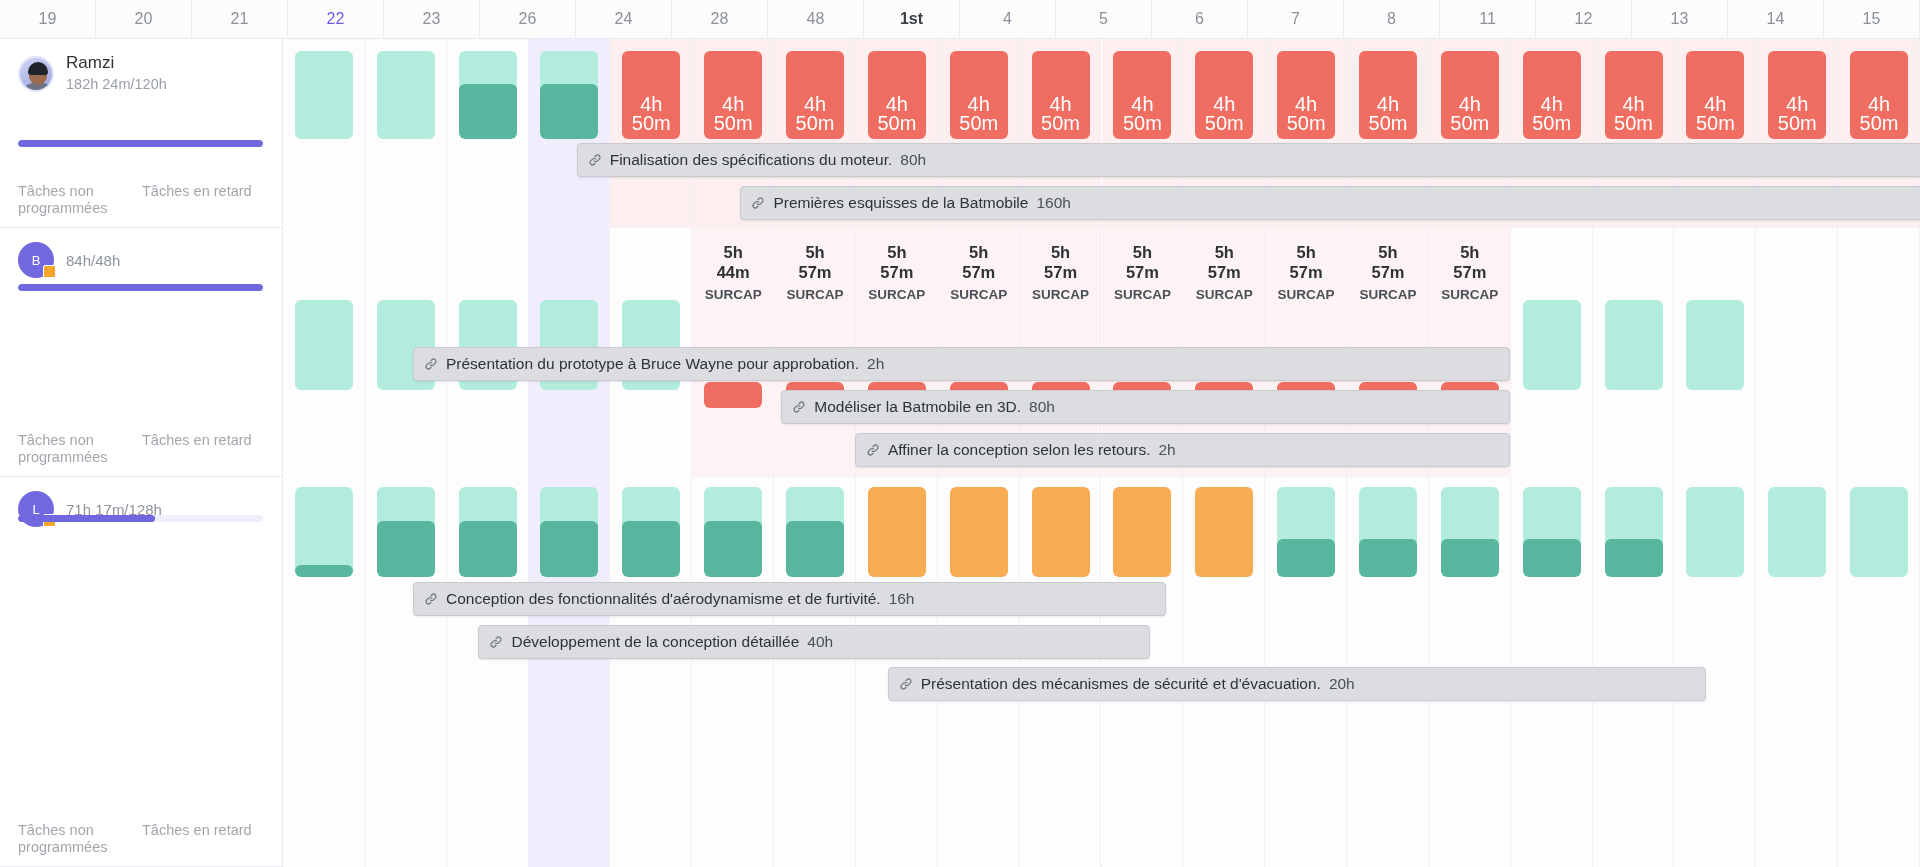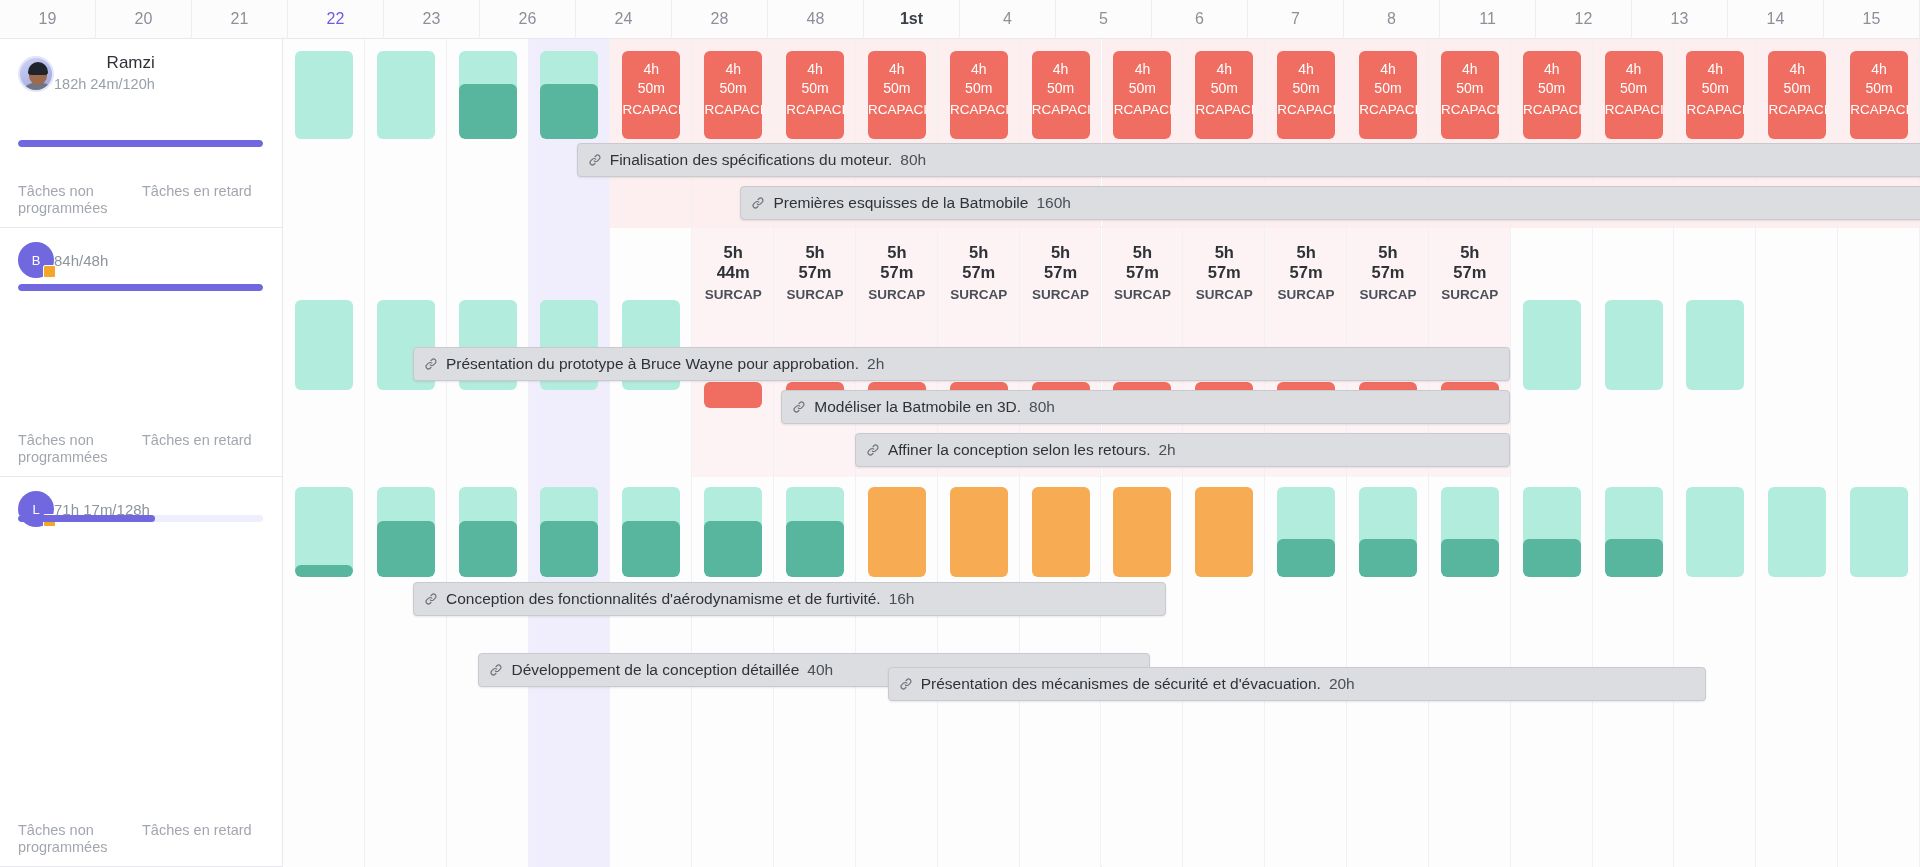--- a/index.html
+++ b/index.html
@@ -38,21 +38,21 @@
   .dcell.today { color: #6b5ce7; }
   .dcell.month { color: #3a3f47; font-weight: bold; }
   .colbg { position: absolute; top: 0; bottom: 0; border-right: 1px solid #f0f0f5; }
 
   
   .row { position: absolute; left: 0; width: 1920px; border-bottom: 1px solid #e8e8ee; }
   .row-left {
     position: absolute; left: 0; top: 0; width: 283px; height: 100%;
     border-right: 1px solid #e8e8ee; background: #fff;
   }
-  .person { display: flex; align-items: center; gap: 0; padding: 14px 0 0 18px; text-align: right; }
+  .person { display: flex; align-items: center; gap: 12px; padding: 14px 0 0 18px; }
   .avatar-wrap { position: relative; width: 36px; height: 36px; flex: 0 0 36px; }
   .avatar-photo {
     width: 36px; height: 36px; border-radius: 50%;
     background: linear-gradient(150deg,#cfd4f5 0%,#9aa3df 100%);
     border: 2px solid #e3e6fb; overflow: hidden; position: relative;
   }
   .face-hair { position:absolute; left:8px; top:4px; width:20px; height:13px; background:#20242c; border-radius: 10px 10px 3px 3px; }
   .face-skin { position:absolute; left:9px; top:9px; width:18px; height:18px; background:#9c6b4d; border-radius: 9px 9px 10px 10px; }
   .face-body { position:absolute; left:2px; top:25px; width:32px; height:14px; background:#6d7585; border-radius: 12px 12px 0 0; }
   .avatar-initial {
@@ -82,21 +82,21 @@
     width: 58px; border-radius: 6px; position: relative; overflow: hidden;
   }
   .bar-teal { background: #b2ecdd; }
   .bar-teal .fill { position: absolute; left: 0; right: 0; bottom: 0; background: #57b69d; border-radius: 6px; }
   .bar-orange { background: #f7ab53; }
   .bar-red {
     background: #ef6d61; color: #fff; border-radius: 6px;
     display: flex; flex-direction: column; align-items: center; justify-content: flex-start;
     padding-top: 9px;
   }
-  .bar-red .amt { font-size: 14px; line-height: 19px; text-align: center; }
+  .bar-red .amt { font-size: 20px; line-height: 19px; text-align: center; margin-top: 35px; }
   .bar-red .cap { font-size: 13.5px; margin-top: 4px; white-space: nowrap; overflow: hidden; }
 
   
   .numlabel {
     position: absolute; text-align: center; color: #2e3338;
     font-size: 16.5px; line-height: 20px; font-weight: bold;
   }
   .numlabel .sub { font-size: 13.5px; color: #4a5057; display: block; margin-top: 3px; }
 
   
@@ -570,21 +570,21 @@
       <span class="thours">2h</span>
     </div>
     <div class="taskbar" style="left: 413px; width: 753.02px; top: 582px;">
       <span class="link-icon"><svg width="14" height="14" viewBox="0 0 24 24" fill="none" stroke="#6e737b" stroke-width="2" stroke-linecap="round">
           <path d="M10.6 13.4a4 4 0 0 0 5.7 0l3-3a4 4 0 1 0-5.7-5.7l-1.7 1.7"></path>
           <path d="M13.4 10.6a4 4 0 0 0-5.7 0l-3 3a4 4 0 1 0 5.7 5.7l1.7-1.7"></path>
         </svg></span>
       <span class="tlabel">Conception des fonctionnalités d'aérodynamisme et de furtivité.</span>
       <span class="thours">16h</span>
     </div>
-    <div class="taskbar" style="left: 478.48px; width: 672px; top: 625px; margin-top: 28px;">
+    <div class="taskbar" style="left: 478.48px; width: 672px; top: 625px;">
       <span class="link-icon"><svg width="14" height="14" viewBox="0 0 24 24" fill="none" stroke="#6e737b" stroke-width="2" stroke-linecap="round">
           <path d="M10.6 13.4a4 4 0 0 0 5.7 0l3-3a4 4 0 1 0-5.7-5.7l-1.7 1.7"></path>
           <path d="M13.4 10.6a4 4 0 0 0-5.7 0l-3 3a4 4 0 1 0 5.7 5.7l1.7-1.7"></path>
         </svg></span>
       <span class="tlabel">Développement de la conception détaillée</span>
       <span class="thours">40h</span>
     </div>
     <div class="taskbar" style="left: 887.73px; width: 818.5px; top: 667px;">
       <span class="link-icon"><svg width="14" height="14" viewBox="0 0 24 24" fill="none" stroke="#6e737b" stroke-width="2" stroke-linecap="round">
           <path d="M10.6 13.4a4 4 0 0 0 5.7 0l3-3a4 4 0 1 0-5.7-5.7l-1.7 1.7"></path>

